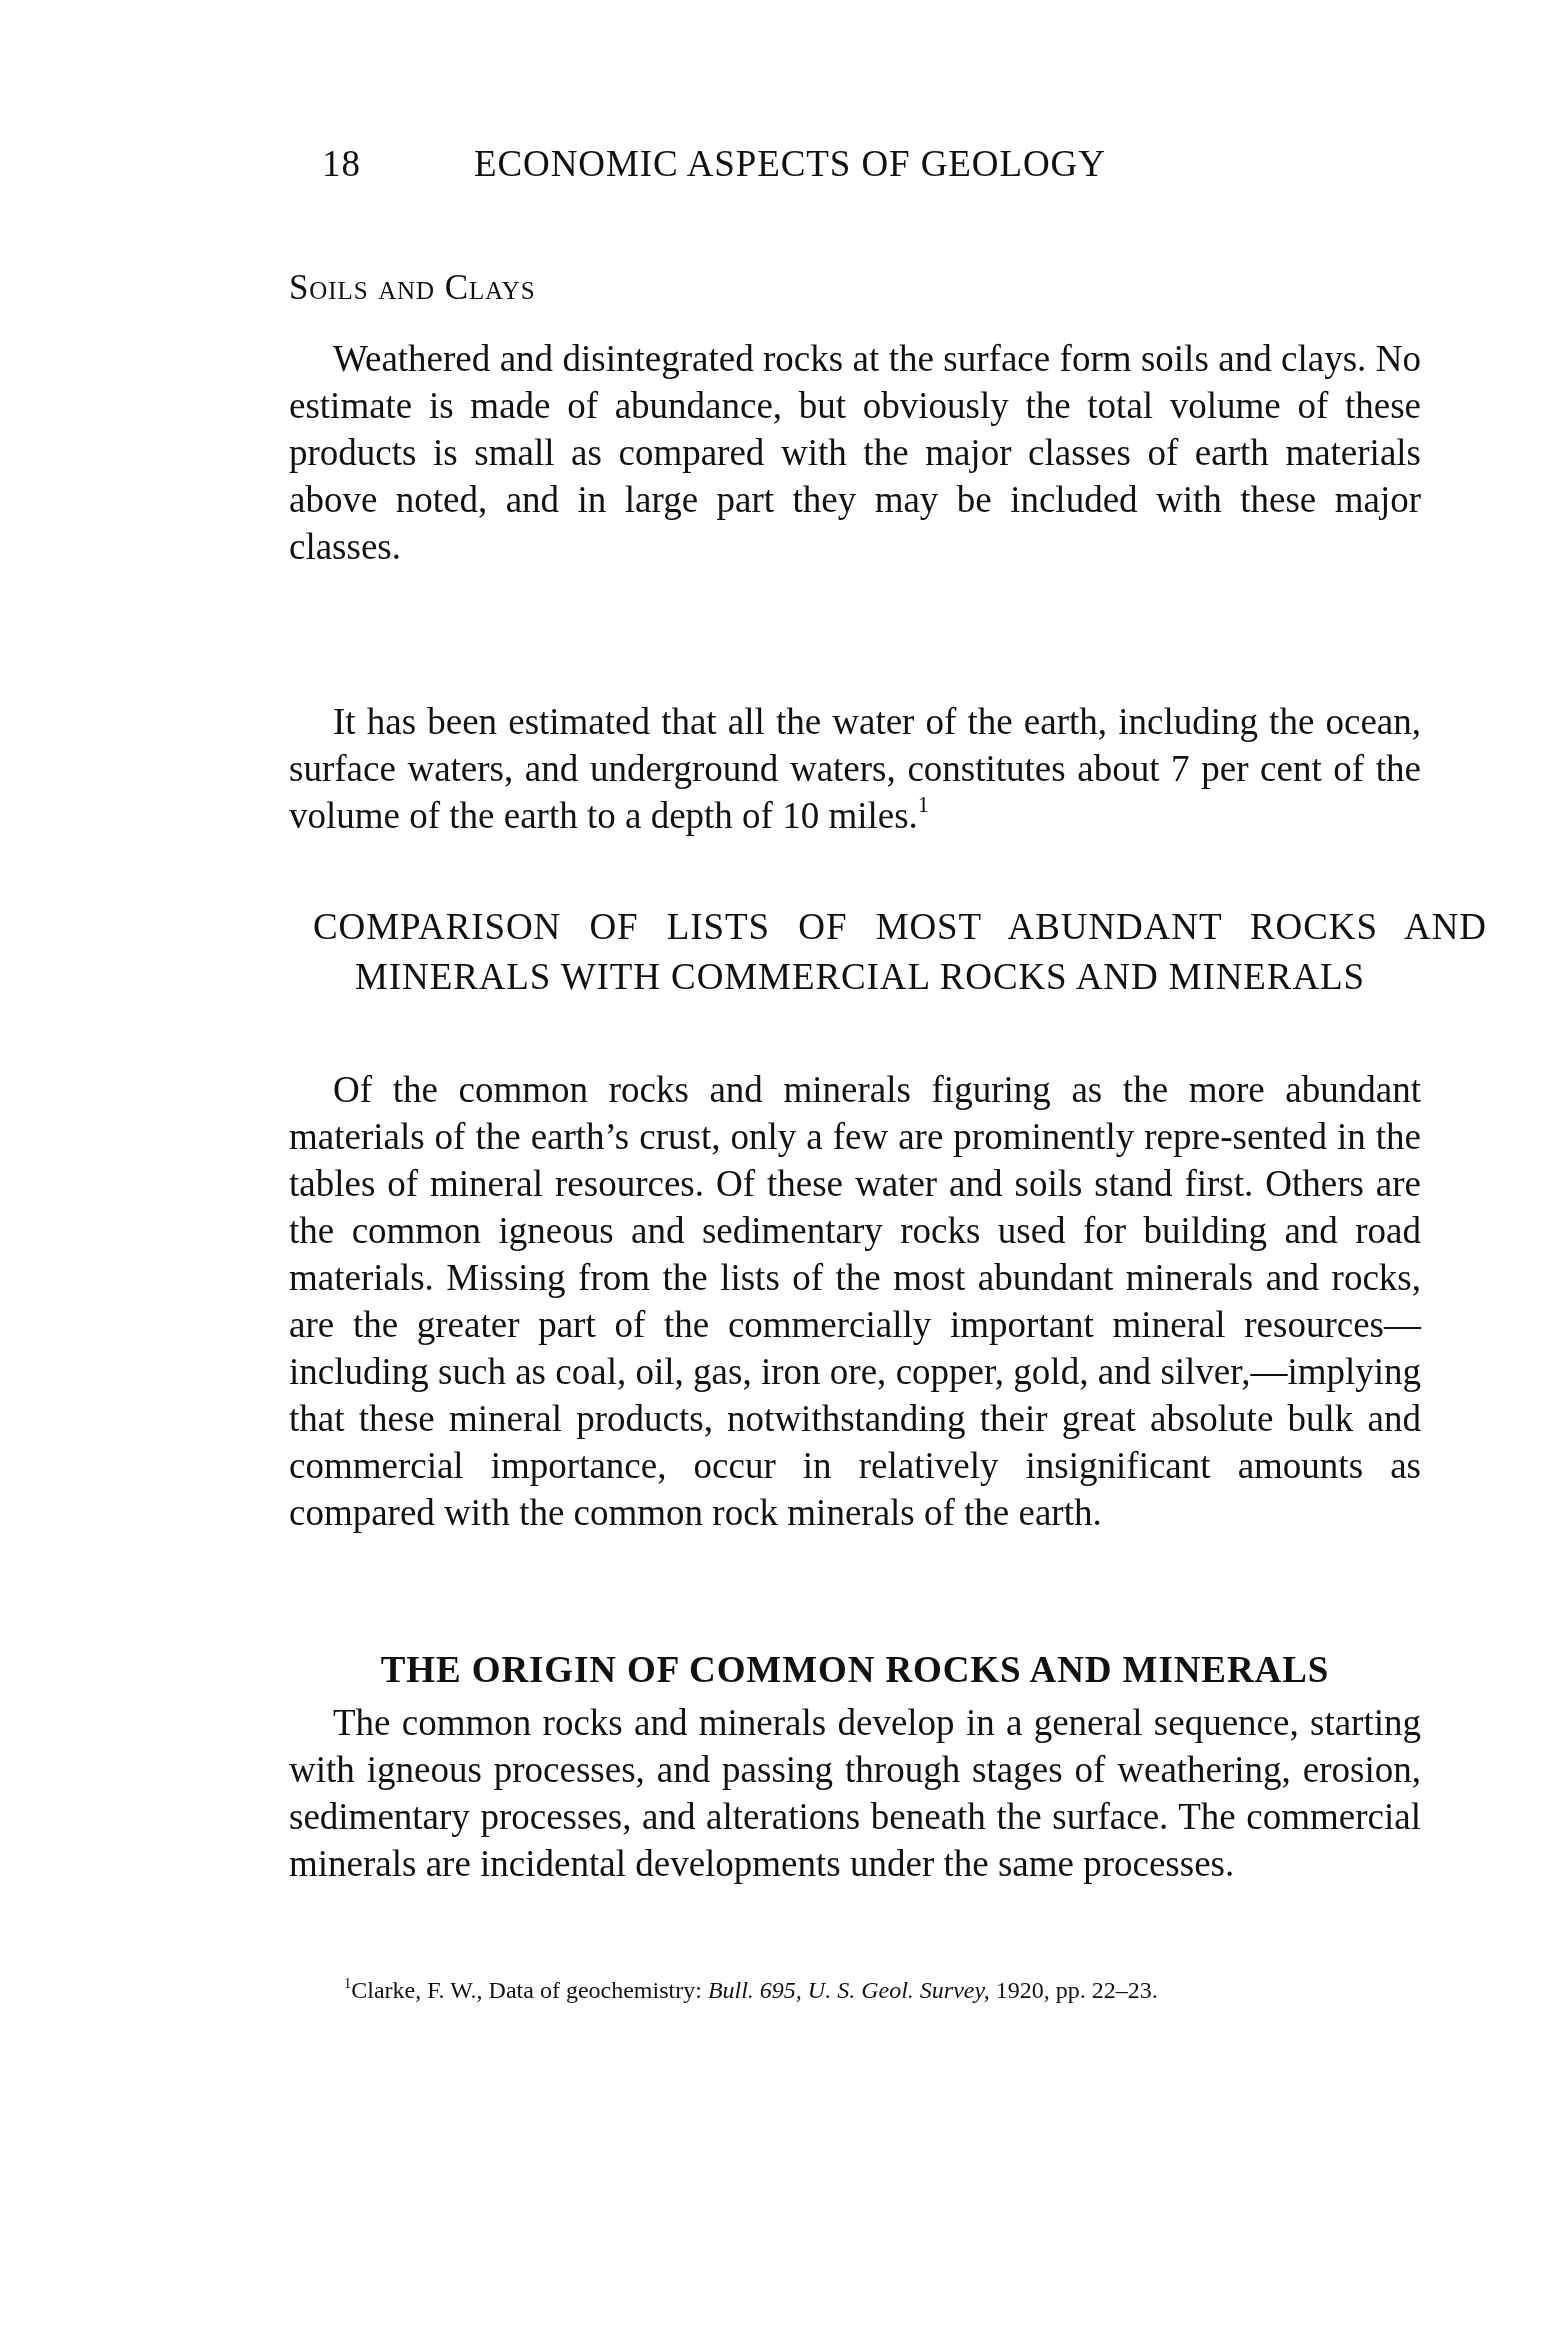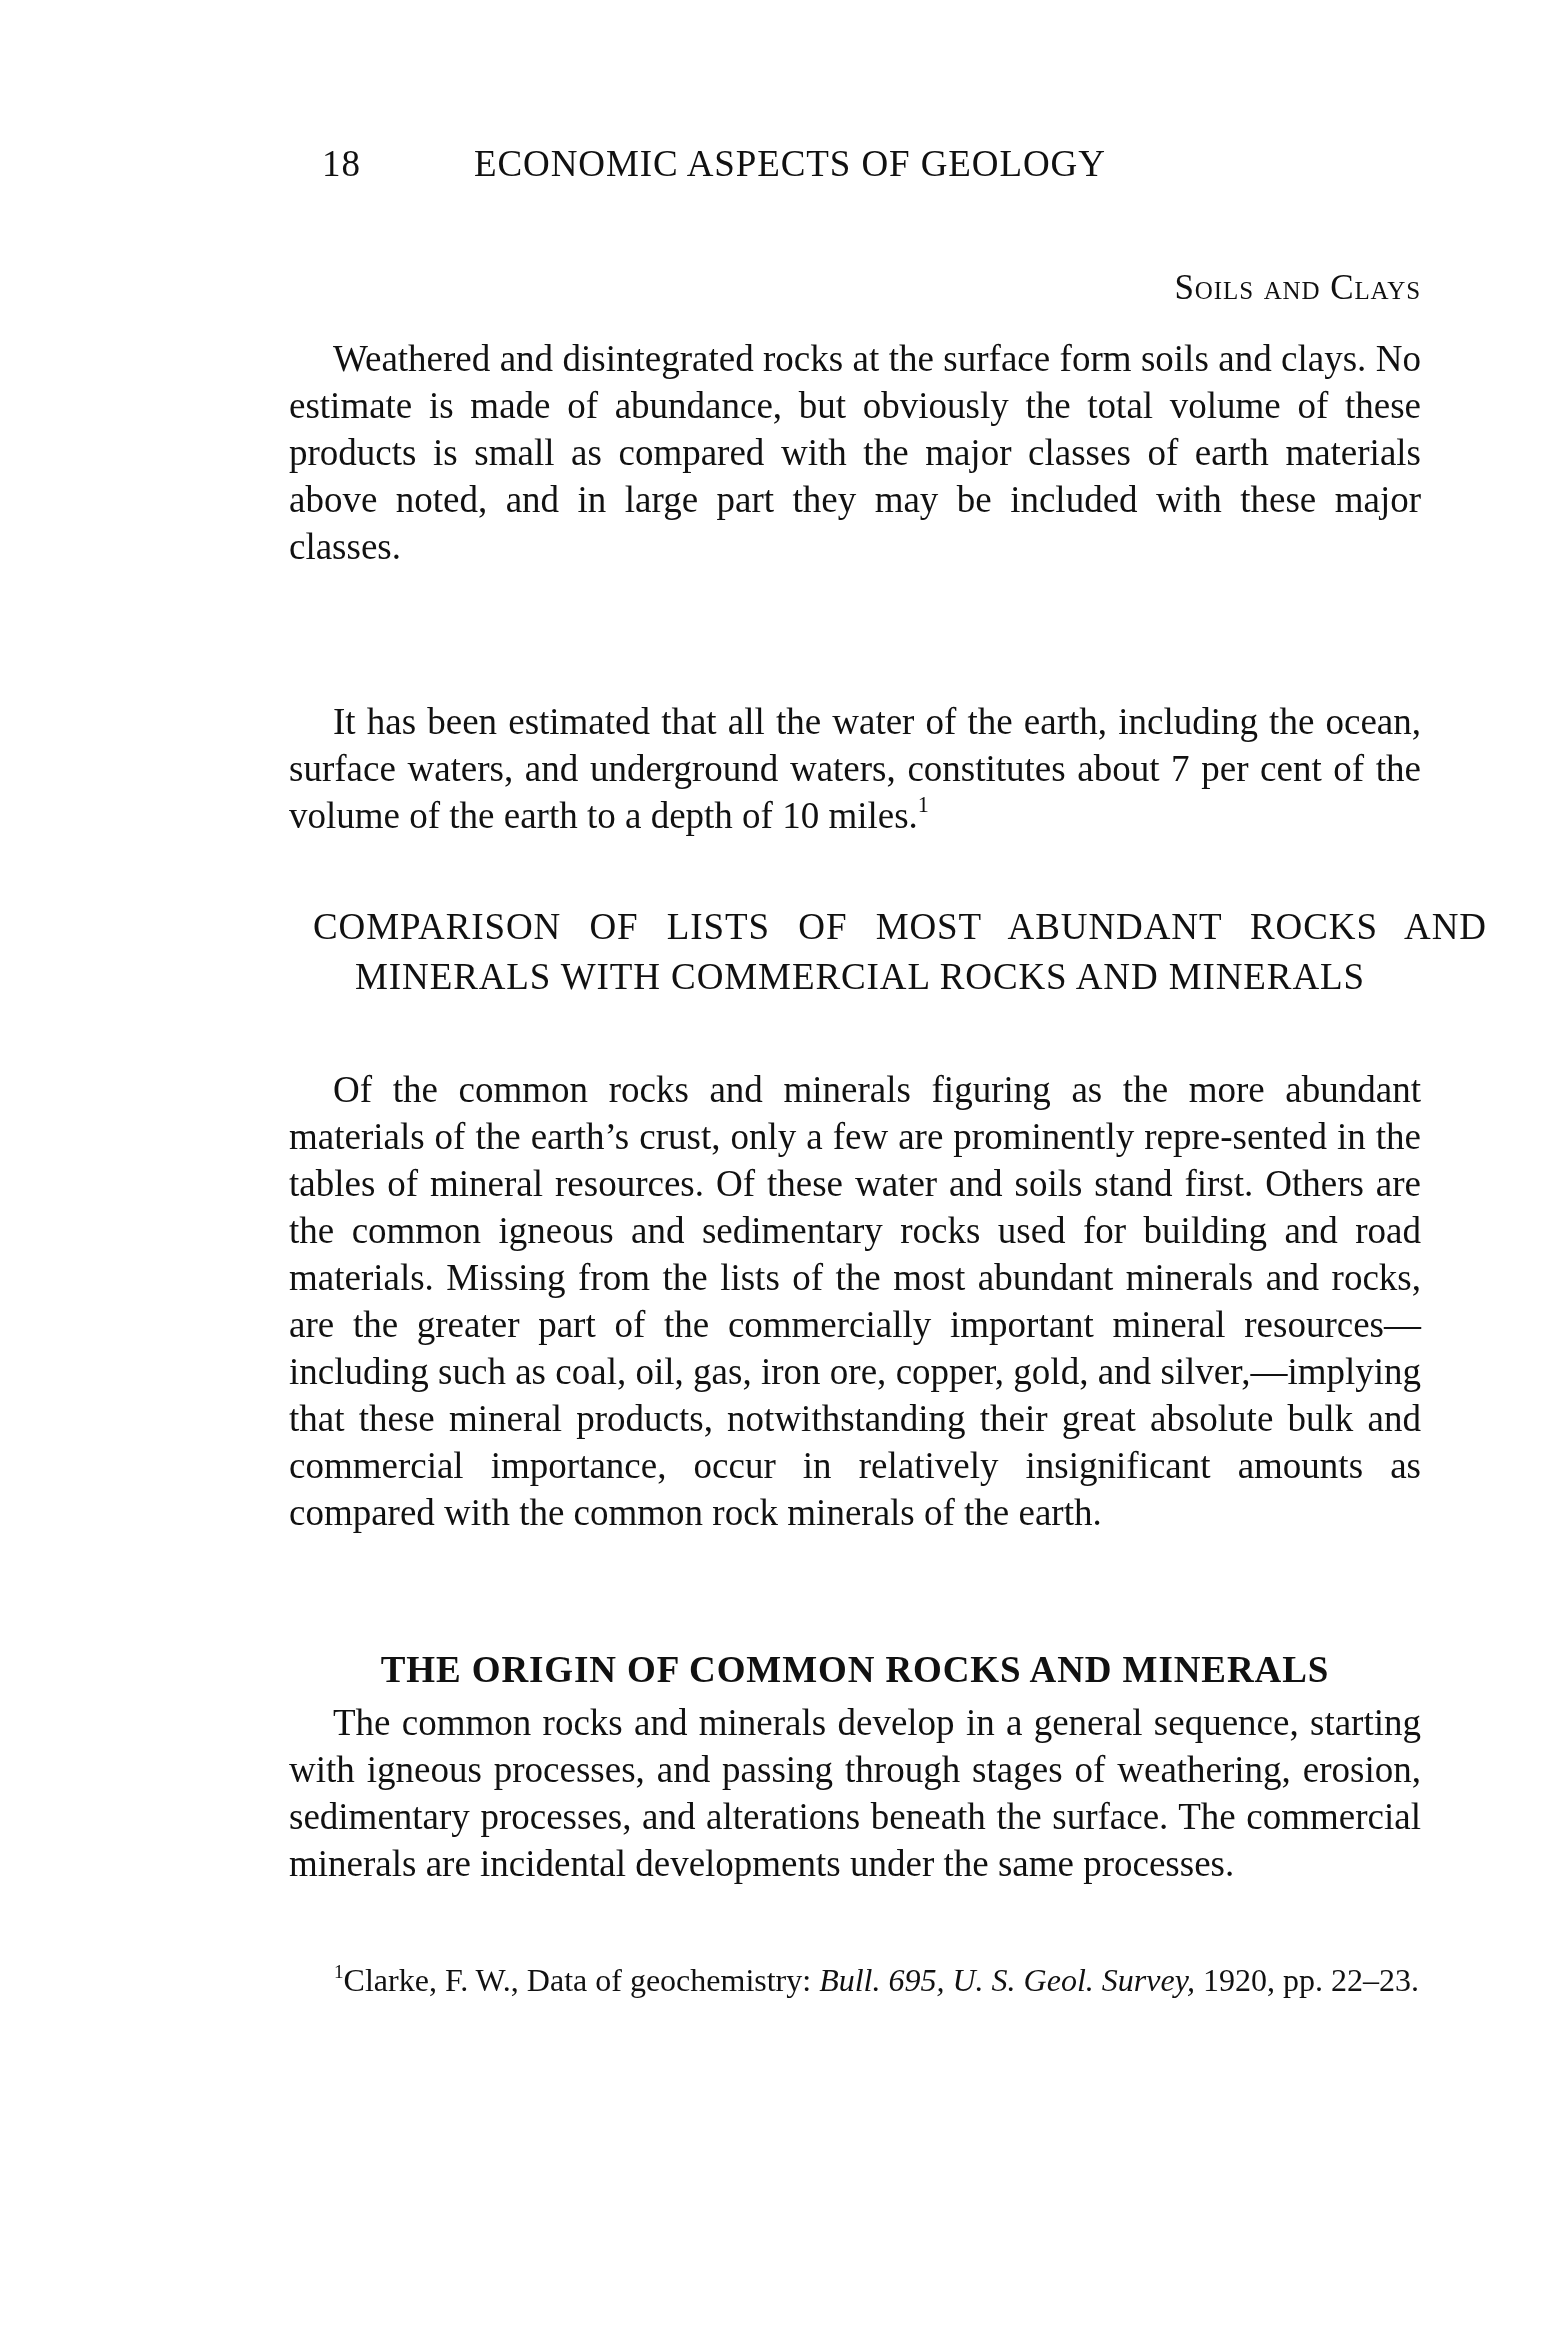--- a/index.html
+++ b/index.html
@@ -5,25 +5,25 @@
   html, body { margin: 0; padding: 0; background: #ffffff; }
   body {
     width: 1567px; height: 2339px; position: relative; overflow: hidden;
     font-family: "Liberation Serif", "DejaVu Serif", serif; color: #111;
   }
   .page { position: absolute; left: 0; top: 0; width: 1567px; height: 2339px; padding-left: 24px; }
   .running-head { position: absolute; top: 142px; left: 322px; width: 932px; height: 56px; font-size: 37px; letter-spacing: 0.9px; }
   .running-head .pno { position: absolute; left: 0; top: 0; }
   .running-head .rtitle { position: absolute; left: 152px; top: 0; }
   .block { position: absolute; left: 289px; width: 1132px; }
-  .sc-head { text-align: right; font-size: 35px; font-variant: small-caps; letter-spacing: 0.9px; }
+  .sc-head { text-align: left; font-size: 35px; font-variant: small-caps; letter-spacing: 0.9px; }
   .para { font-size: 37px; line-height: 47px; text-align: justify; text-indent: 44px; margin: 0; }
   .caps-head { font-size: 37px; line-height: 50px; letter-spacing: 0.9px; padding-left: 42px; text-indent: -42px; text-align: justify; margin-left: 24px; }
   .caps-head-center { font-size: 37px; text-align: center; letter-spacing: 0.9px; }
-  .note { font-size: 32px; line-height: 38px; text-align: justify; text-indent: 45px; margin: 0; }
+  .note { font-size: 24px; line-height: 38px; text-align: justify; text-indent: 45px; margin: 10px; }
   sup { font-size: 60%; vertical-align: 0.7em; line-height: 0; }
   em { font-style: italic; }
 </style>
 </head>
 <body>
 
 <div class="page">
 
   <div class="running-head">
     <span class="pno">18</span>

